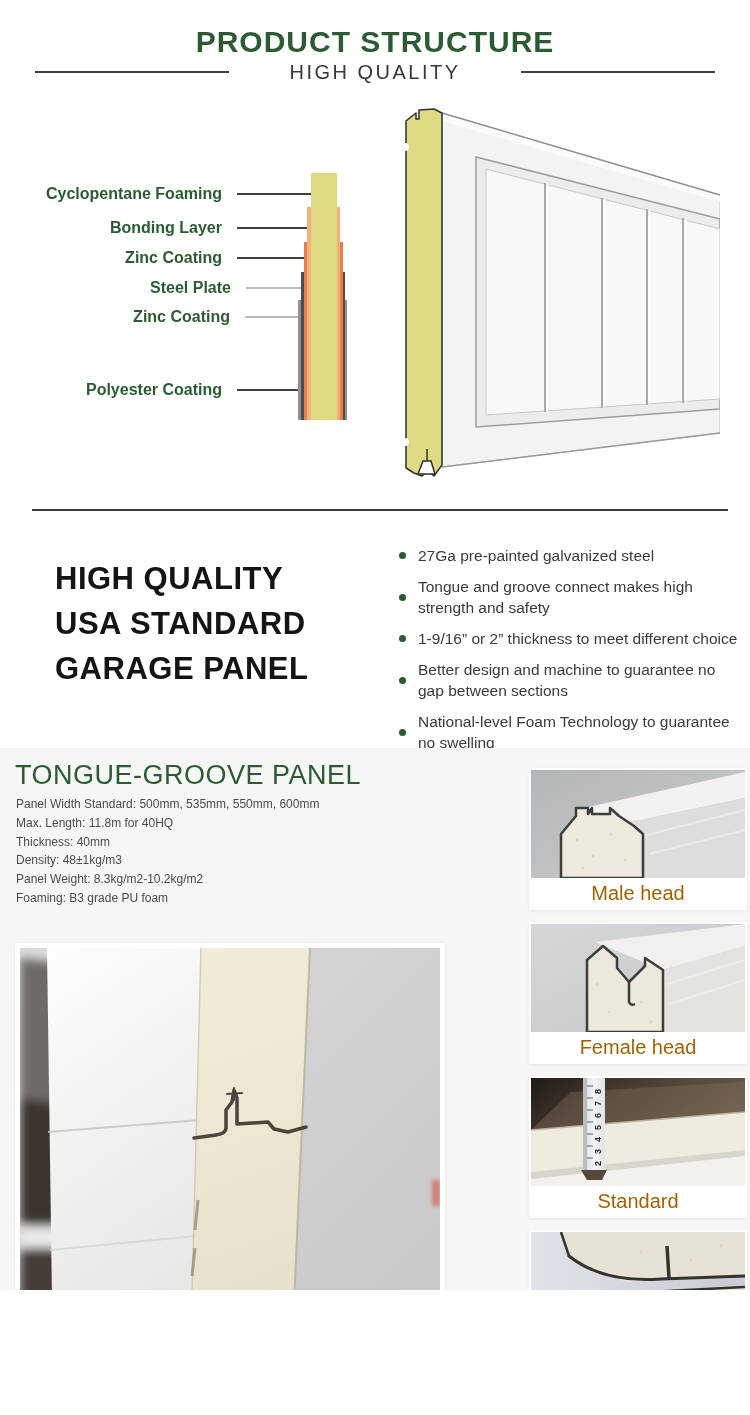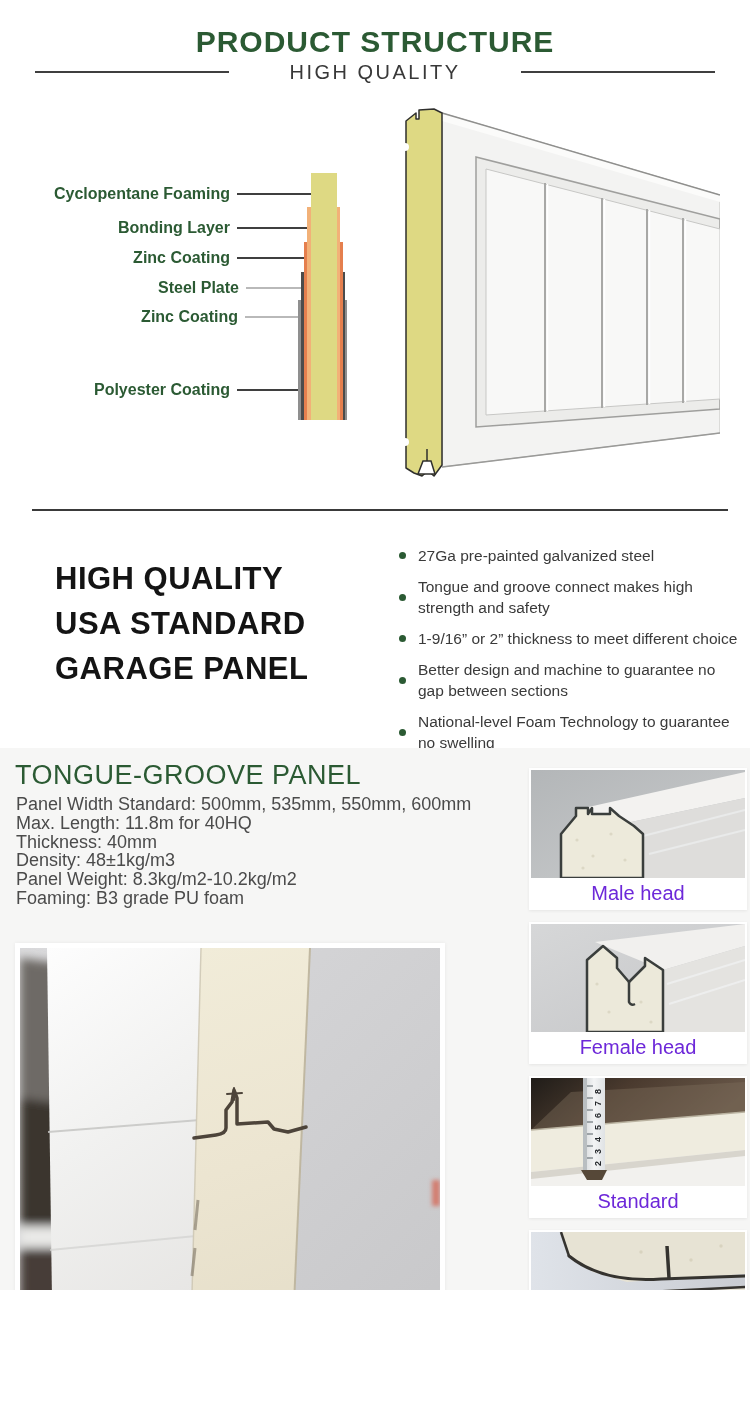--- a/index.html
+++ b/index.html
@@ -10,21 +10,21 @@
   
   .hdr-title{position:absolute;top:25px;left:0;width:100%;text-align:center;
     font-size:30px;font-weight:bold;color:#2b5a33;letter-spacing:1px}
   .hdr-sub{position:absolute;top:60px;left:35px;right:35px;height:24px;
     display:flex;align-items:center;gap:60px}
   .hdr-sub .rule{flex:1;height:0;border-top:2px solid #3f3f3f}
   .hdr-sub .sub-text{font-size:20px;letter-spacing:2.5px;color:#383838;white-space:nowrap}
 
   
   .layer-row{position:absolute;left:40px;height:20px;display:flex;align-items:center;
-    justify-content:flex-end;gap:7px}
+    justify-content:flex-end;gap:15px}
   .layer-row .lbl{font-size:16px;font-weight:bold;color:#2b5a33;white-space:nowrap}
   .layer-row .ln{height:2px;background:#3f3f3f;flex:0 0 auto}
   .layer-row.light .ln{background:#b9b9b9;height:1.5px}
   .r1{top:184px;width:273px}.r1 .ln{width:76px}
   .r2{top:218px;width:269px}.r2 .ln{width:72px}
   .r3{top:248px;width:266px}.r3 .ln{width:69px}
   .r4{top:278px;width:263px}.r4 .ln{width:57px}
   .r5{top:307px;width:261px}.r5 .ln{width:56px}
   .r6{top:380px;width:260px}.r6 .ln{width:63px}
 
@@ -48,31 +48,31 @@
   .bullets{position:absolute;left:399px;top:545px;width:344px;list-style:none}
   .bullets li{display:flex;align-items:center;gap:12px;margin-bottom:10px;
     font-size:15.5px;line-height:21px;color:#3a3a3a}
   .bullets .dot{flex:0 0 auto;width:7px;height:7px;border-radius:50%;background:#2b5a33}
 
   
   .panel-section{position:absolute;left:0;top:748px;width:750px;height:667px;background:#f6f6f5}
   .panel-title{position:absolute;left:15px;top:12px;font-size:27px;font-weight:normal;
     color:#2b5a33;letter-spacing:.5px}
   .specs{position:absolute;left:16px;top:47px}
-  .specs div{font-size:18px;line-height:18.8px;color:#4b4b4b}
+  .specs div{font-size:12px;line-height:18.8px;color:#4b4b4b}
 
   .big-photo{position:absolute;left:15px;top:195px;width:430px;height:432px;background:#fff;
     padding:5px;box-shadow:0 0 4px rgba(0,0,0,.06)}
   .big-photo svg{width:420px;height:422px;display:block}
 
   .gallery{position:absolute;left:529px;top:20px;width:218px}
   .card{width:218px;height:142px;background:#fff;margin-bottom:12px;padding:2px;
     box-shadow:0 1px 3px rgba(0,0,0,.07)}
   .card svg{width:214px;height:108px;display:block}
-  .card .caption{height:30px;line-height:30px;text-align:center;font-size:20px;color:#6d28d9;
+  .card .caption{height:30px;line-height:30px;text-align:center;font-size:20px;color:#a16207;
     white-space:nowrap;overflow:hidden}
 </style>
 </head>
 <body>
 
 <div class="page">
 
   <div class="hdr-title">PRODUCT STRUCTURE</div>
   <div class="hdr-sub">
     <span class="rule"></span>

